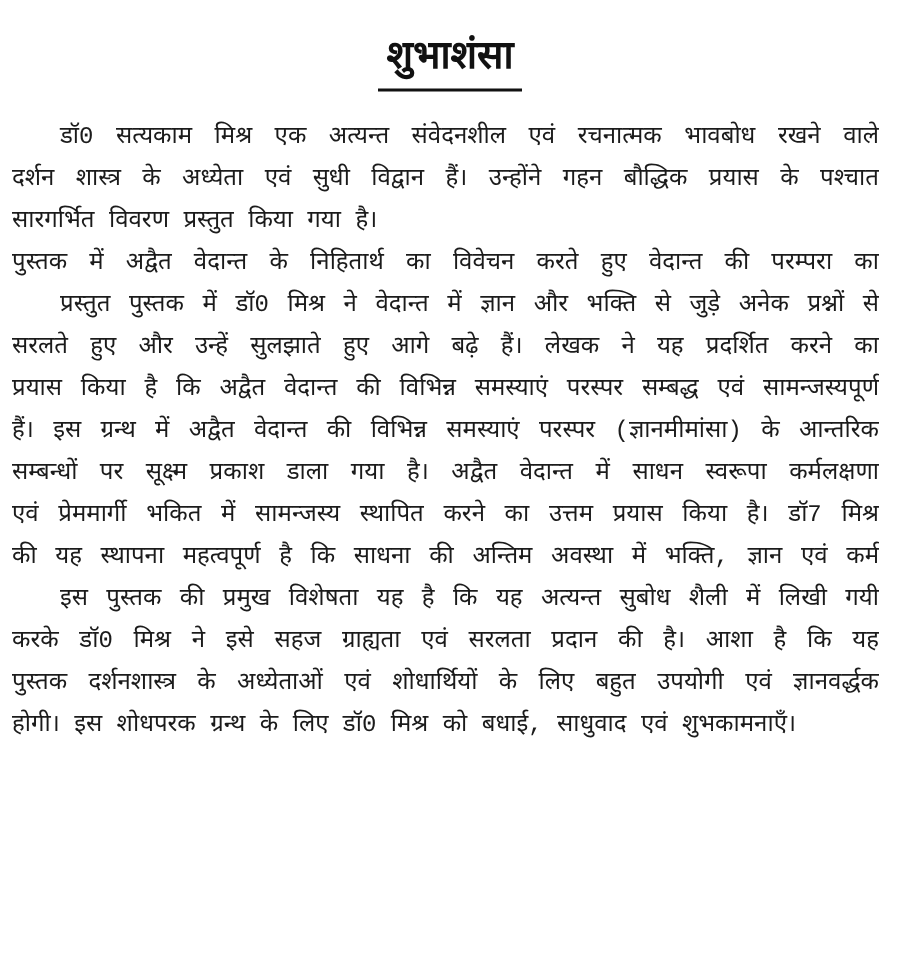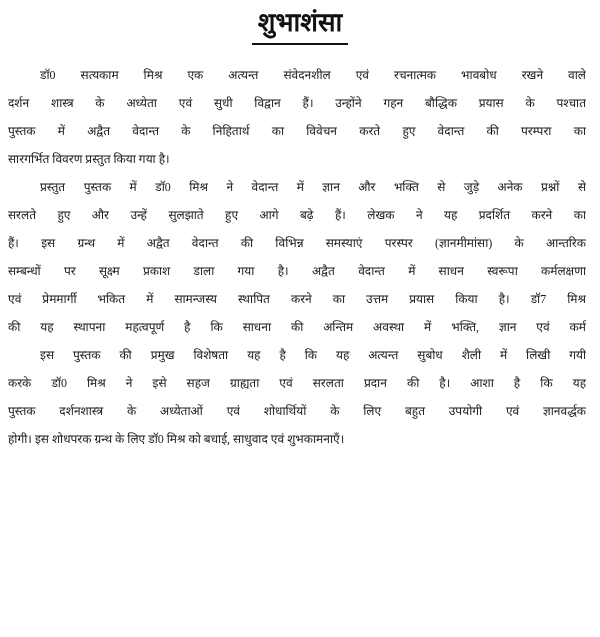--- a/index.html
+++ b/index.html
@@ -6,42 +6,42 @@
     margin: 0;
     padding: 0;
     background: #ffffff;
   }
   .page {
     position: relative;
     width: 600px;
     height: 637px;
     background: #ffffff;
     color: #1b1b1b;
-    font-family: Liberation Serif, serif;
+    font-family: Liberation Mono, monospace;
     overflow: hidden;
     box-sizing: border-box;
-    padding-top: 6px;
+    padding-top: 22px;
   }
   .title-wrap {
     text-align: center;
     margin: 0 0 16px 0;
   }
   .title {
     display: inline-block;
     margin: 0;
     font-size: 26px;
     font-weight: 700;
     color: #111111;
     border-bottom: 2px solid #111111;
     padding: 0 6px 3px 6px;
     line-height: 1.3;
   }
   .body-text {
     margin: 0 14px 0 8px;
-    font-size: 12px;
+    font-size: 16px;
     line-height: 28px;
     color: #1b1b1b;
   }
   .paragraph {
     margin: 0;
     padding: 0;
   }
   .line {
     text-align: justify;
     text-align-last: justify;
@@ -60,26 +60,27 @@
 <body>
 
 <div class="page">
   <div class="title-wrap">
     <h1 class="title">शुभाशंसा</h1>
   </div>
   <div class="body-text">
       <div class="paragraph">
         <div class="line para-first">डॉ0 सत्यकाम मिश्र एक अत्यन्त संवेदनशील एवं रचनात्मक भावबोध रखने वाले</div>
         <div class="line">दर्शन शास्त्र के अध्येता एवं सुधी विद्वान हैं। उन्होंने गहन बौद्धिक प्रयास के पश्चात</div>
+        <div class="line para-last">सारगर्भित विवरण प्रस्तुत किया गया है।</div>
         <div class="line">पुस्तक में अद्वैत वेदान्त के निहितार्थ का विवेचन करते हुए वेदान्त की परम्परा का</div>
-        <div class="line para-last">सारगर्भित विवरण प्रस्तुत किया गया है।</div>
       </div>
       <div class="paragraph">
         <div class="line para-first">प्रस्तुत पुस्तक में डॉ0 मिश्र ने वेदान्त में ज्ञान और भक्ति से जुड़े अनेक प्रश्नों से</div>
         <div class="line">सरलते हुए और उन्हें सुलझाते हुए आगे बढ़े हैं। लेखक ने यह प्रदर्शित करने का</div>
+        <div class="line">प्रयास किया है कि अद्वैत वेदान्त की विभिन्न समस्याएं परस्पर सम्बद्ध एवं सामन्जस्यपूर्ण</div>
         <div class="line">हैं। इस ग्रन्थ में अद्वैत वेदान्त की विभिन्न समस्याएं परस्पर (ज्ञानमीमांसा) के आन्तरिक</div>
         <div class="line">सम्बन्धों पर सूक्ष्म प्रकाश डाला गया है। अद्वैत वेदान्त में साधन स्वरूपा कर्मलक्षणा</div>
         <div class="line">एवं प्रेममार्गी भकित में सामन्जस्य स्थापित करने का उत्तम प्रयास किया है। डॉ7 मिश्र</div>
         <div class="line">की यह स्थापना महत्वपूर्ण है कि साधना की अन्तिम अवस्था में भक्ति, ज्ञान एवं कर्म</div>
       </div>
       <div class="paragraph">
         <div class="line para-first">इस पुस्तक की प्रमुख विशेषता यह है कि यह अत्यन्त सुबोध शैली में लिखी गयी</div>
         <div class="line">करके डॉ0 मिश्र ने इसे सहज ग्राह्यता एवं सरलता प्रदान की है। आशा है कि यह</div>
         <div class="line">पुस्तक दर्शनशास्त्र के अध्येताओं एवं शोधार्थियों के लिए बहुत उपयोगी एवं ज्ञानवर्द्धक</div>
         <div class="line para-last">होगी। इस शोधपरक ग्रन्थ के लिए डॉ0 मिश्र को बधाई, साधुवाद एवं शुभकामनाएँ।</div>

